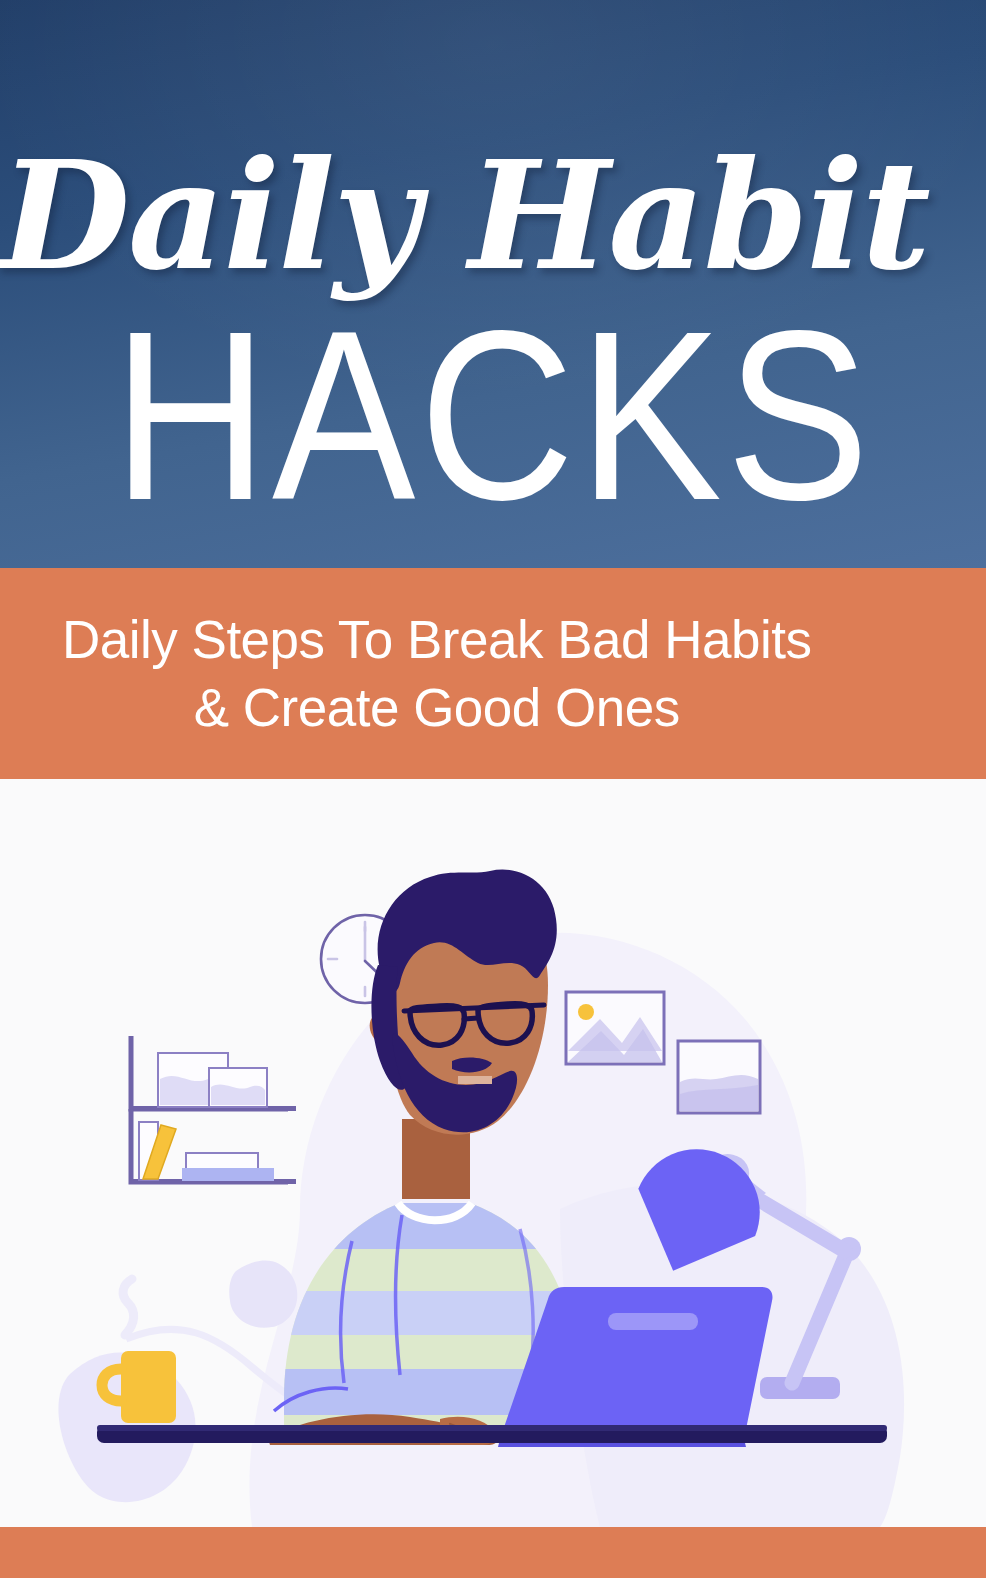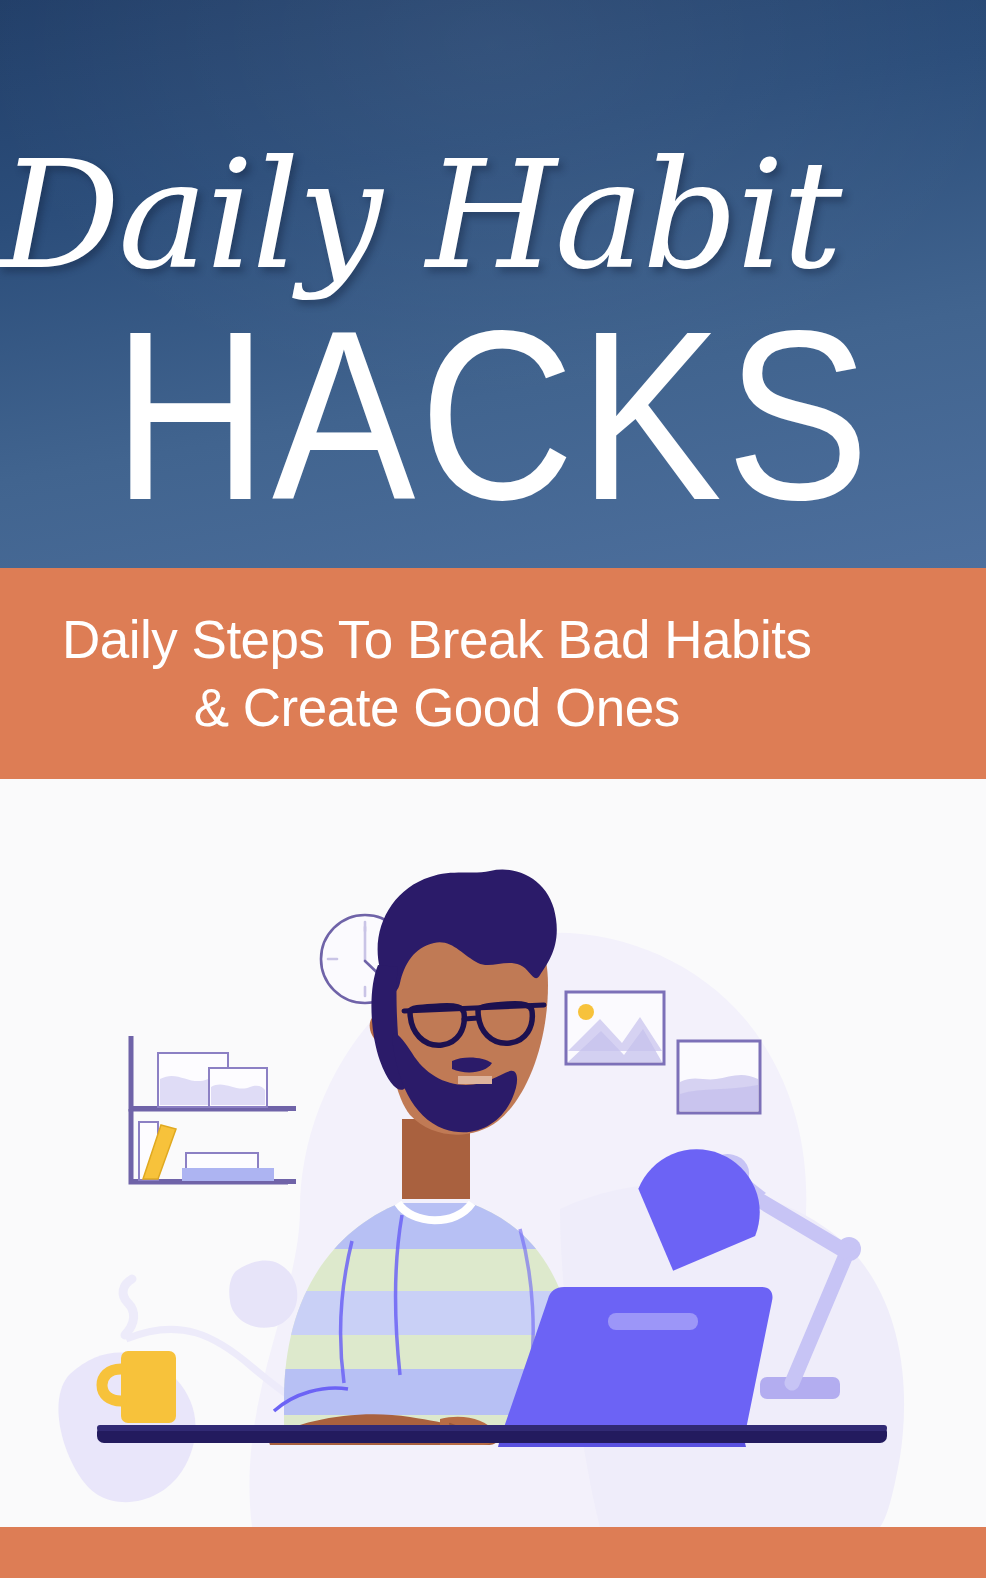--- a/index.html
+++ b/index.html
@@ -43,21 +43,21 @@
 
   .title-script {
     position: absolute;
     left: 0;
     top: 140px;
     width: 797px;
     text-align: left;
     color: #ffffff;
     font-family: "DejaVu Serif", serif;
     font-style: italic;
-    font-weight: normal;
+    font-weight: bold;
     font-size: 150px;
     letter-spacing: -2px;
     line-height: 1;
     text-shadow: 4px 5px 7px rgba(15,30,55,0.38);
     white-space: nowrap;
     z-index: 3;
   }
 
   .title-caps {
     position: absolute;

